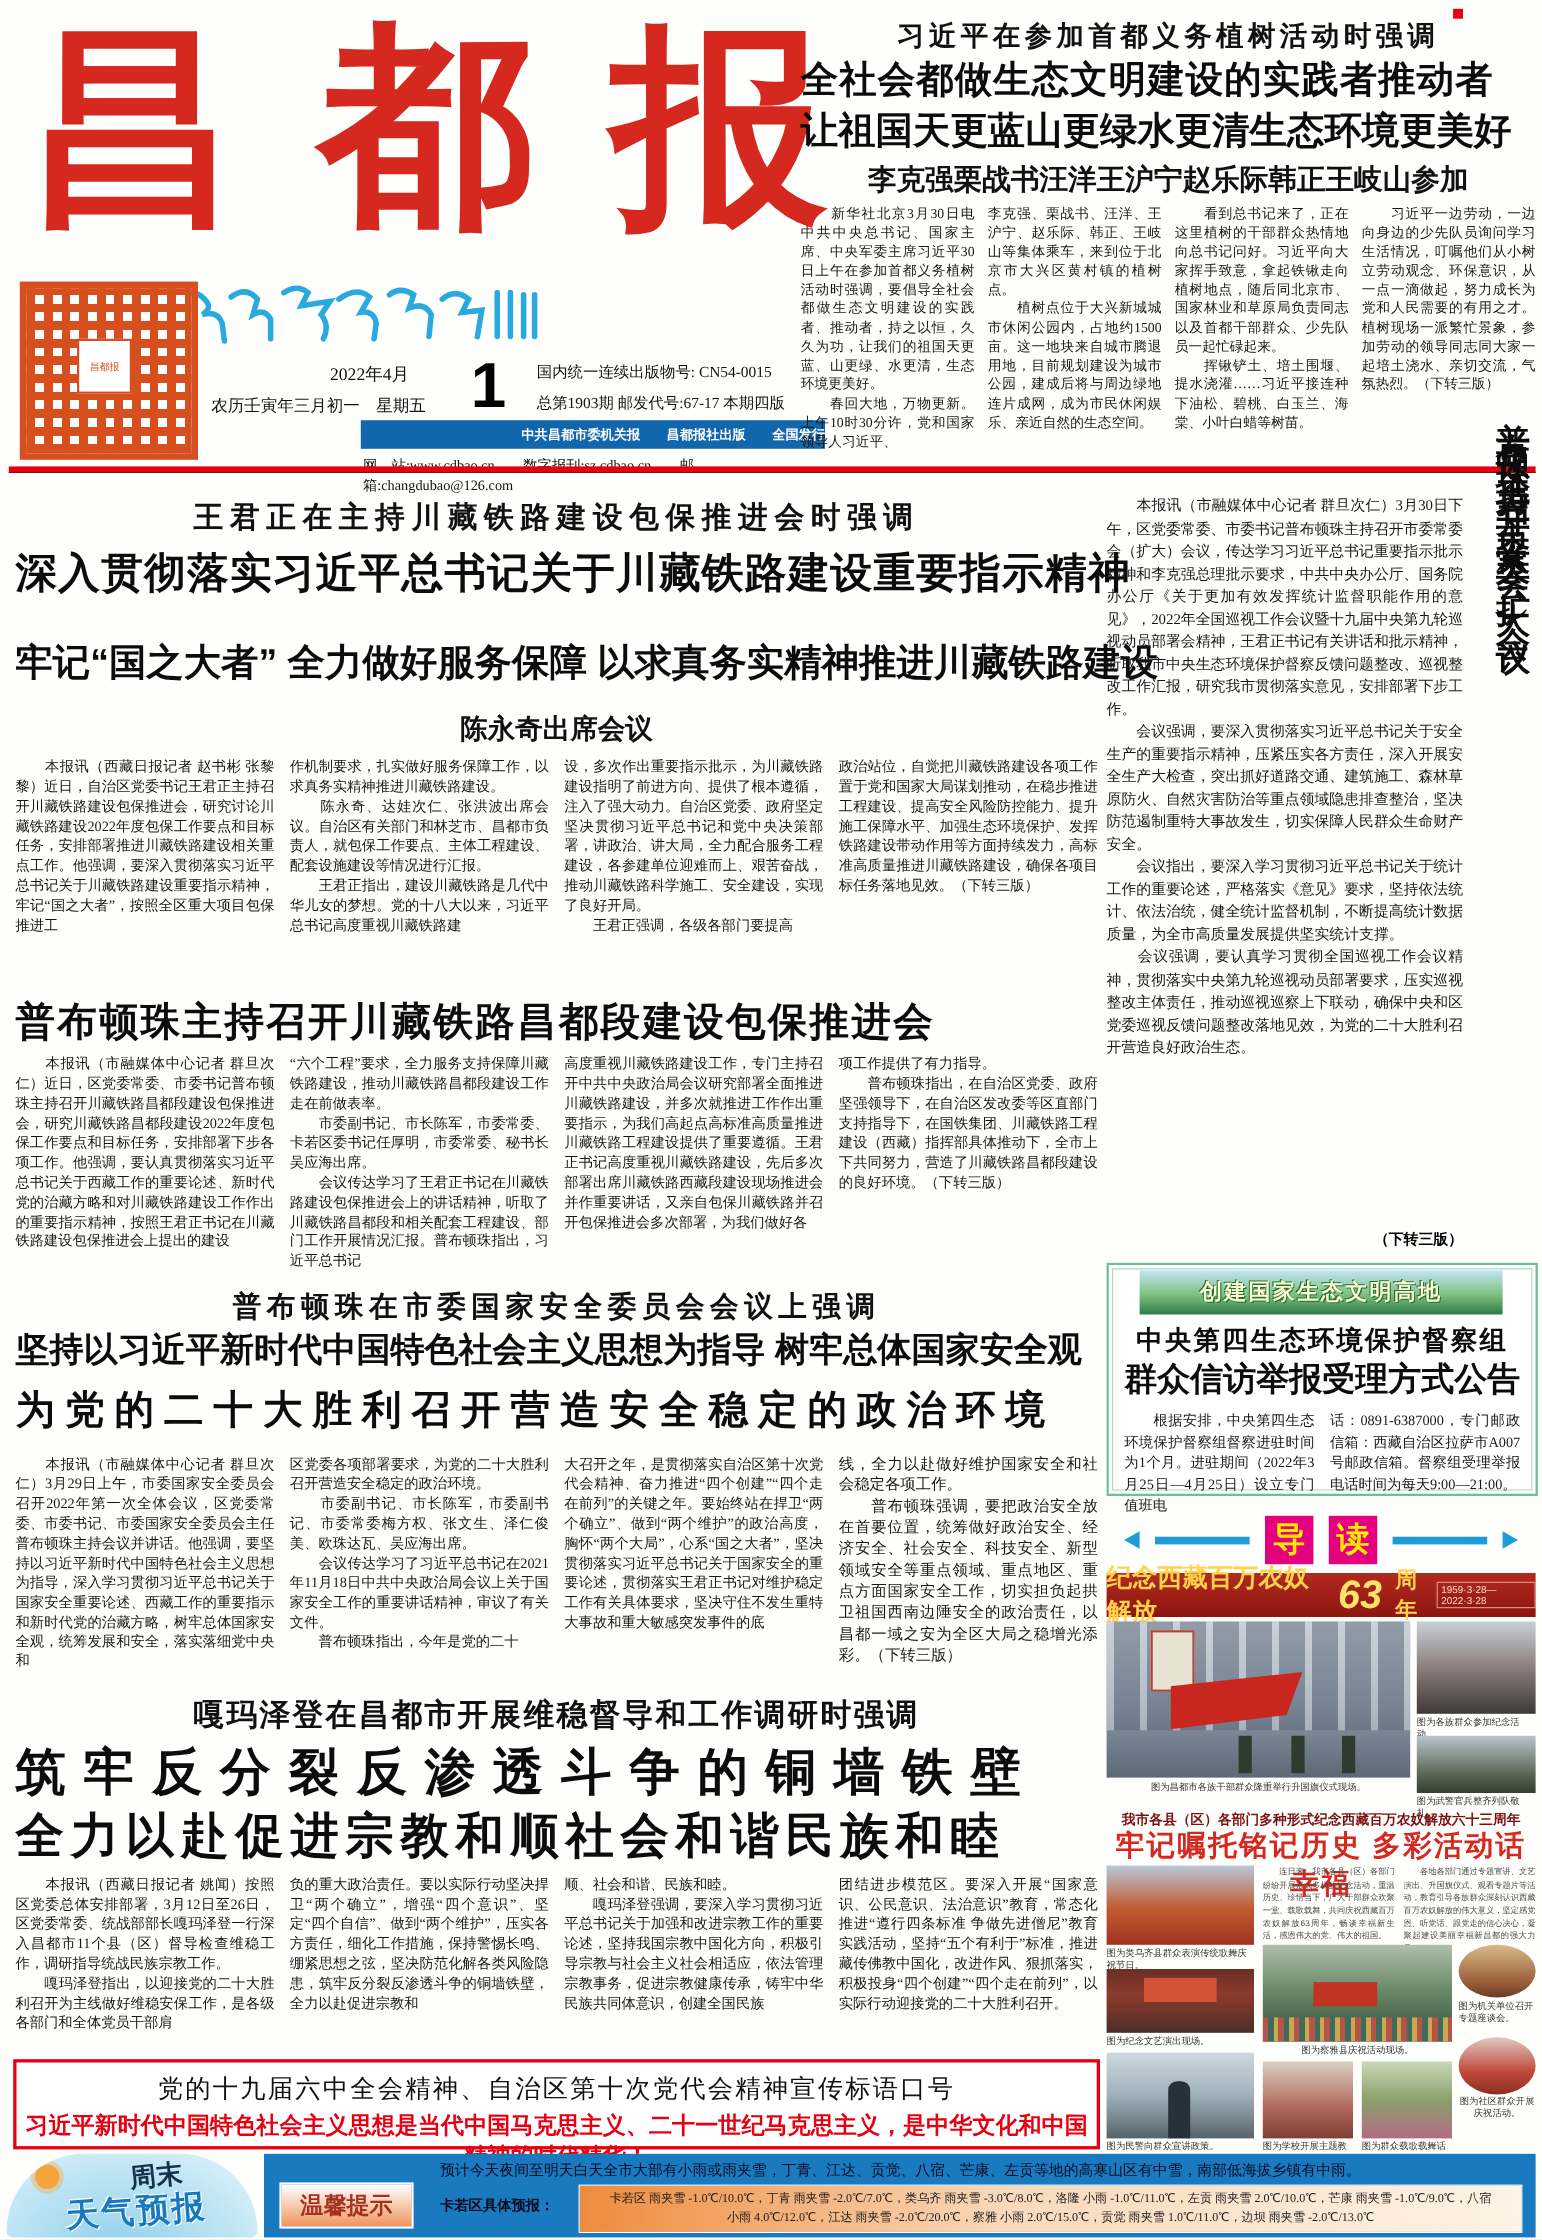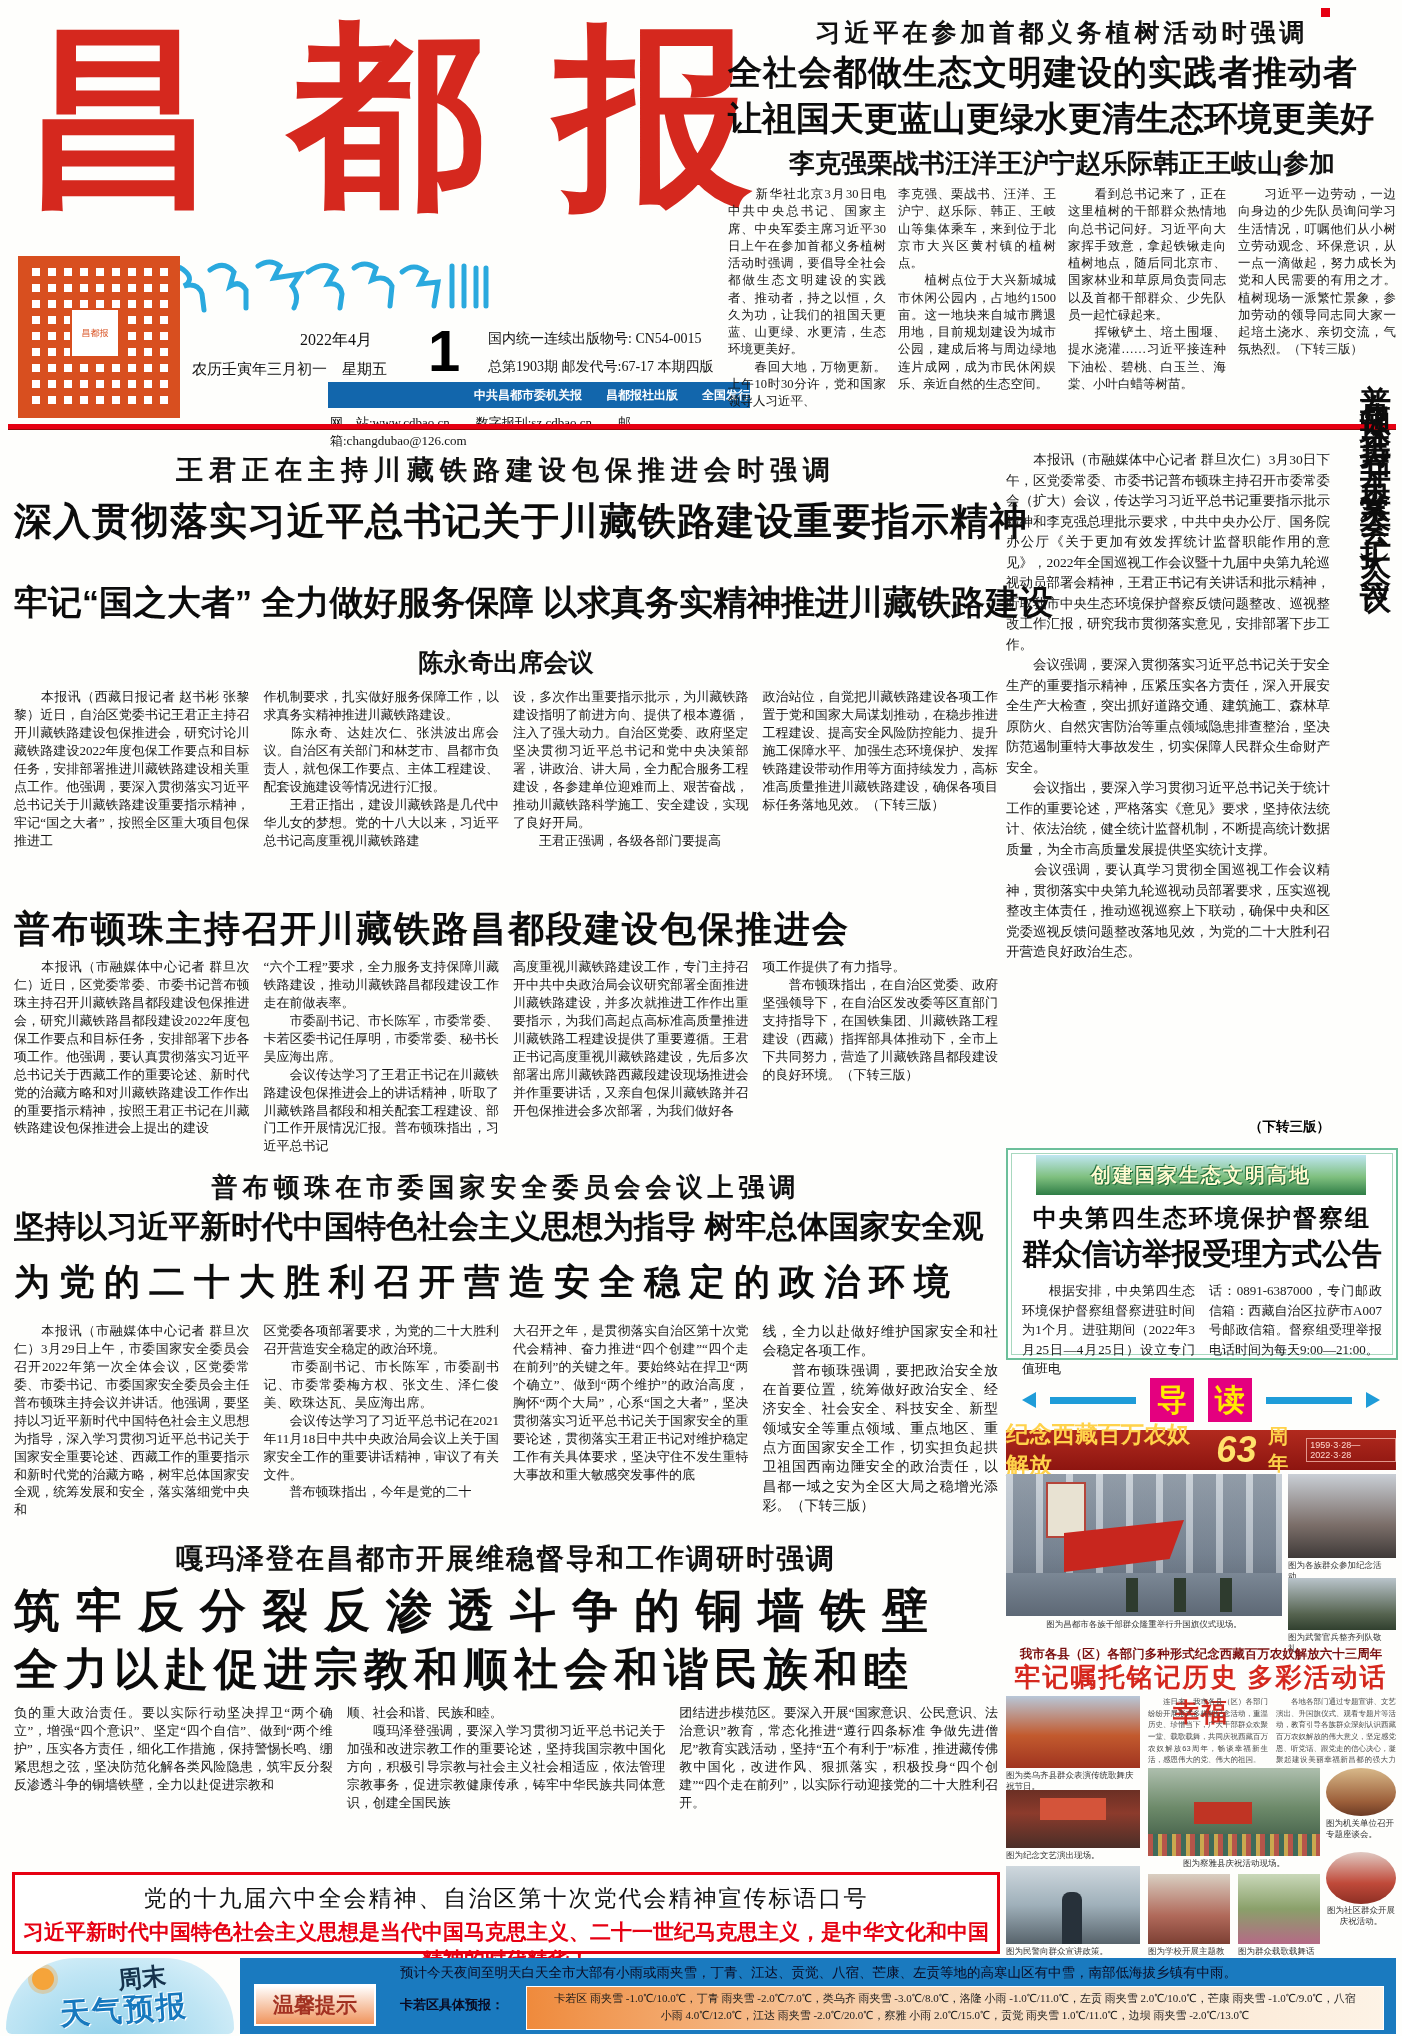--- a/index.html
+++ b/index.html
@@ -204,20 +204,22 @@
   <div class="abs cap" style="left:1326px;top:1818px;width:70px;text-align:left;">图为机关单位召开专题座谈会。</div>
   <div class="ph" style="left:1326px;top:1852px;width:70px;height:52px;border-radius:50%;background:linear-gradient(180deg,#e0c9c2 0%,#c04a3a 60%,#8d2f24 100%);"></div>
   <div class="abs cap" style="left:1326px;top:1906px;width:70px;text-align:center;font-family:Liberation Mono, monospace;">图为社区群众开展庆祝活动。</div>
 
   <div class="abs jump ser" style="left:1280px;top:1962px;width:116px;text-align:right;font-size:13px;">（详见四版）</div>
 
   <div class="abs kicker" style="left:14px;top:1540px;width:984px;font-size:28px;letter-spacing:2px;">嘎玛泽登在昌都市开展维稳督导和工作调研时强调</div>
   <div class="abs bighead" style="left:14px;top:1580px;width:984px;font-size:46px;letter-spacing:16px;">筑牢反分裂反渗透斗争的铜墙铁壁</div>
   <div class="abs bighead" style="left:14px;top:1640px;width:984px;font-size:44px;letter-spacing:6px;">全力以赴促进宗教和顺社会和谐民族和睦</div>
   <div class="abs cols" style="left:14px;top:1704px;width:984px;height:158px;gap:14px;">
+    <div class="body-col" style="font-size:13px">　　本报讯（西藏日报记者 姚闻）按照区党委总体安排部署，3月12日至26日，区党委常委、统战部部长嘎玛泽登一行深入昌都市11个县（区）督导检查维稳工作，调研指导统战民族宗教工作。
+　　嘎玛泽登指出，以迎接党的二十大胜利召开为主线做好维稳安保工作，是各级各部门和全体党员干部肩</div>
     <div class="body-col" style="font-size:13px">负的重大政治责任。要以实际行动坚决捍卫“两个确立”，增强“四个意识”、坚定“四个自信”、做到“两个维护”，压实各方责任，细化工作措施，保持警惕长鸣、绷紧思想之弦，坚决防范化解各类风险隐患，筑牢反分裂反渗透斗争的铜墙铁壁，全力以赴促进宗教和</div>
     <div class="body-col" style="font-size:13px">顺、社会和谐、民族和睦。
 　　嘎玛泽登强调，要深入学习贯彻习近平总书记关于加强和改进宗教工作的重要论述，坚持我国宗教中国化方向，积极引导宗教与社会主义社会相适应，依法管理宗教事务，促进宗教健康传承，铸牢中华民族共同体意识，创建全国民族</div>
     <div class="body-col" style="font-size:13px">团结进步模范区。要深入开展“国家意识、公民意识、法治意识”教育，常态化推进“遵行四条标准 争做先进僧尼”教育实践活动，坚持“五个有利于”标准，推进藏传佛教中国化，改进作风、狠抓落实，积极投身“四个创建”“四个走在前列”，以实际行动迎接党的二十大胜利召开。</div>
   </div>
 
   <div class="abs" style="left:12px;top:1872px;width:982px;height:76px;border:3px solid #e60012;background:#fff;">
     <div style="margin-top:8px;text-align:center;font-size:23px;font-weight:400;color:#111;letter-spacing:2px;">党的十九届六中全会精神、自治区第十次党代会精神宣传标语口号</div>
     <div style="margin-top:4px;text-align:center;font-size:21px;font-weight:900;color:#e60012;">习近平新时代中国特色社会主义思想是当代中国马克思主义、二十一世纪马克思主义，是中华文化和中国精神的时代精华！</div>
   </div>

